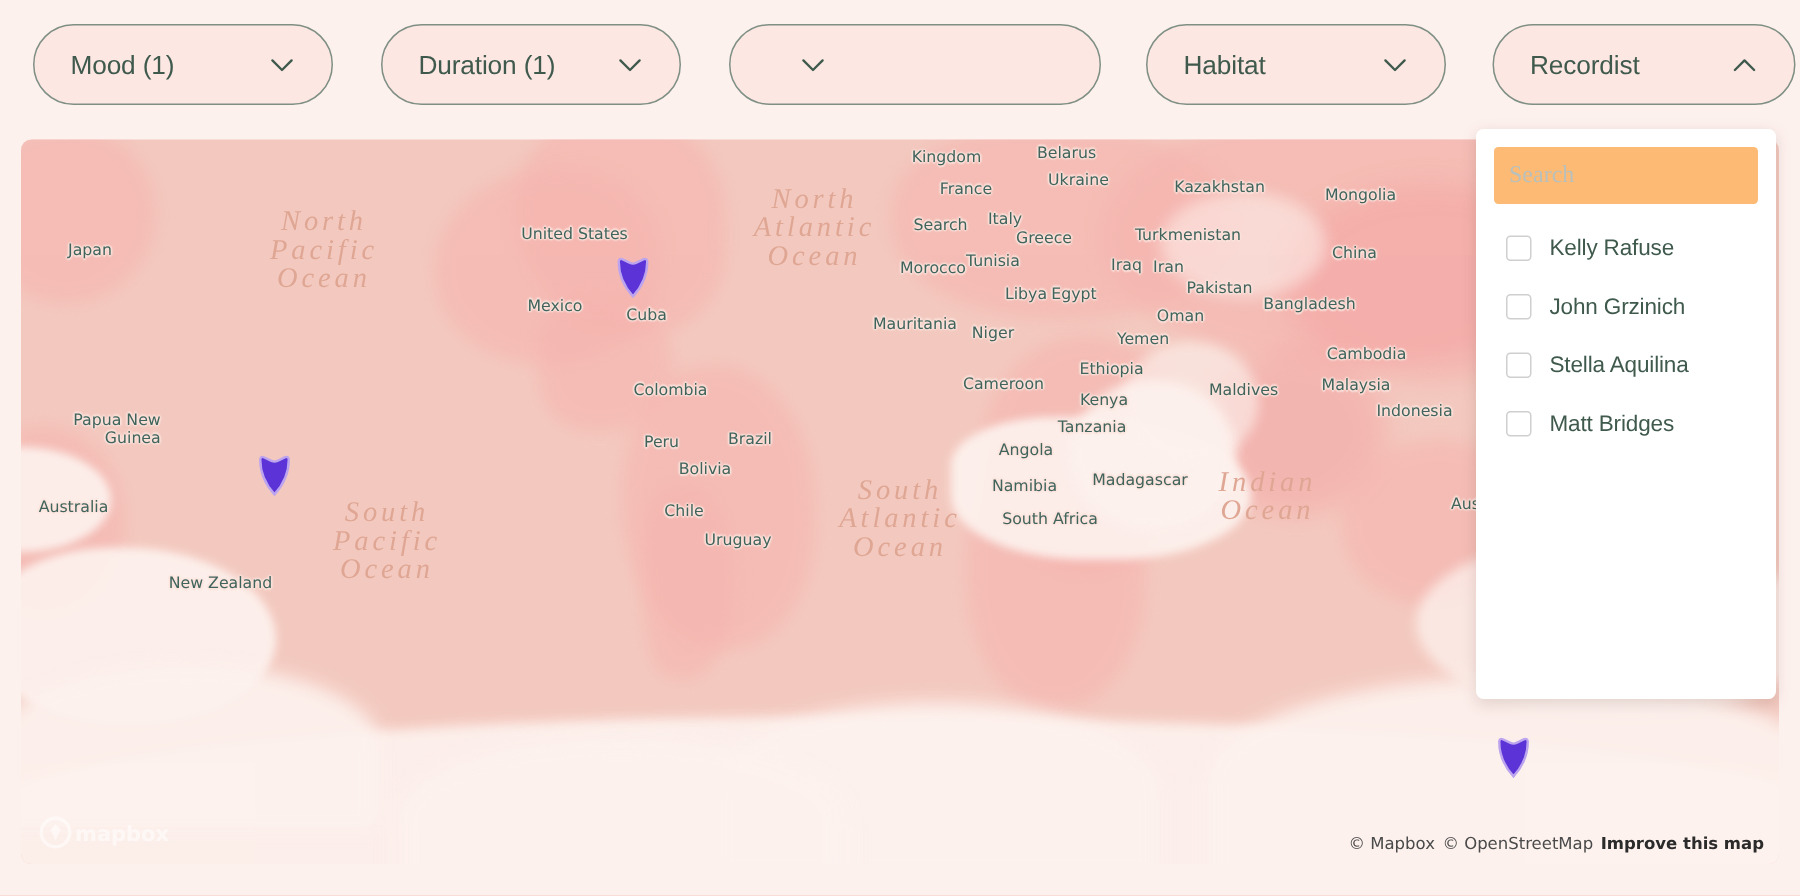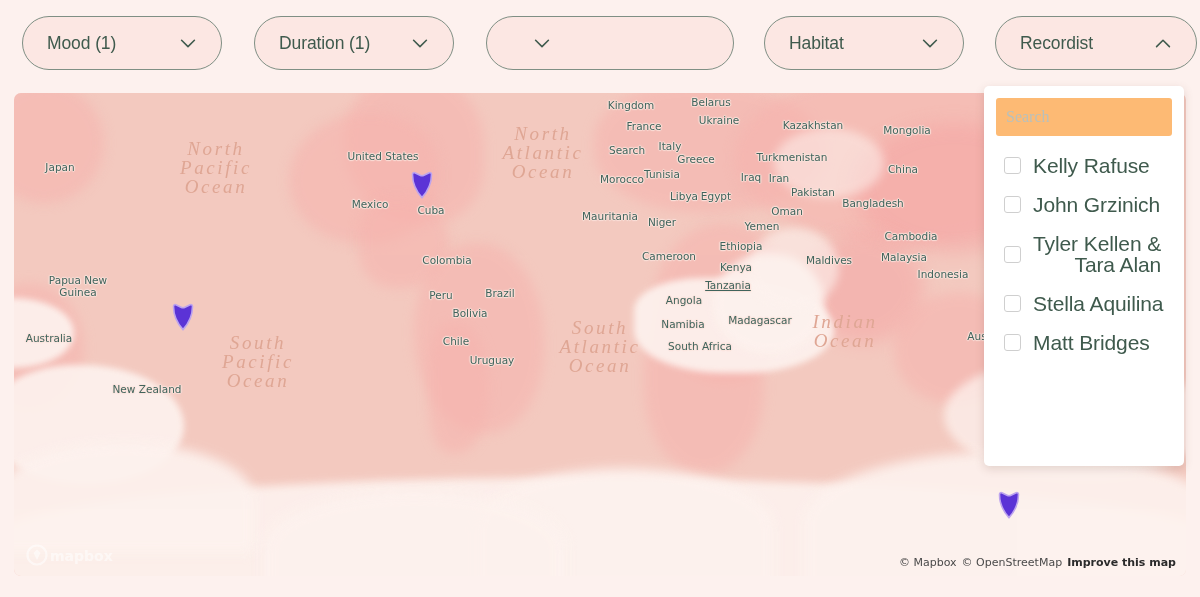--- a/index.html
+++ b/index.html
@@ -200,25 +200,24 @@
   }
   .dd-check {
     width: 17px;
     height: 17px;
     border: 1px solid #cfcfcf;
     border-radius: 3px;
     background: #fff;
     flex: none;
   }
   .dd-label {
-    font-size: 21px;
+    font-size: 15px;
     color: #3f5a4d;
     line-height: 21px;
     letter-spacing: -0.1px;
-    text-align: right;
   }
 </style>
 </head>
 <body>
 
 <div class="filter-bar">
 
   <div class="filter-btn" id="btn-mood">
     <span class="lbl">Mood (1)</span>
     <span class="chev">
@@ -307,21 +306,21 @@
 Atlantic
 Ocean</div>
         <div class="ocean-label" style="left: 586px; top: 253px;">South
 Atlantic
 Ocean</div>
         <div class="ocean-label" style="left: 831px; top: 238px;">Indian
 Ocean</div>
       </div>
     <div id="country-labels">
         <div class="map-label" style="left: 46px; top: 74px;">Japan</div>
-        <div class="map-label two-line" style="left: 64px; top: 193px;">Papua New
+        <div class="map-label two-line" style="left: 64px; top: 193px; text-align: right;">Papua New
 Guinea</div>
         <div class="map-label" style="left: 35px; top: 245px;">Australia</div>
         <div class="map-label" style="left: 133px; top: 296px;">New Zealand</div>
         <div class="map-label" style="left: 369px; top: 63px;">United States</div>
         <div class="map-label" style="left: 356px; top: 111px;">Mexico</div>
         <div class="map-label" style="left: 417px; top: 117px;">Cuba</div>
         <div class="map-label" style="left: 433px; top: 167px;">Colombia</div>
         <div class="map-label" style="left: 427px; top: 202px;">Peru</div>
         <div class="map-label" style="left: 486px; top: 200px;">Brazil</div>
         <div class="map-label" style="left: 456px; top: 220px;">Bolivia</div>
@@ -346,21 +345,21 @@
         <div class="map-label" style="left: 778px; top: 64px;">Turkmenistan</div>
         <div class="map-label" style="left: 737px; top: 84px;">Iraq</div>
         <div class="map-label" style="left: 765px; top: 85px;">Iran</div>
         <div class="map-label" style="left: 799px; top: 99px;">Pakistan</div>
         <div class="map-label" style="left: 889px; top: 76px;">China</div>
         <div class="map-label" style="left: 859px; top: 110px;">Bangladesh</div>
         <div class="map-label" style="left: 773px; top: 118px;">Oman</div>
         <div class="map-label" style="left: 748px; top: 133px;">Yemen</div>
         <div class="map-label" style="left: 727px; top: 153px;">Ethiopia</div>
         <div class="map-label" style="left: 722px; top: 174px;">Kenya</div>
-        <div class="map-label" style="left: 714px; top: 192px; text-decoration: underline;">Tanzania</div>
+        <div class="map-label" style="left: 714px; top: 192px;">Tanzania</div>
         <div class="map-label" style="left: 670px; top: 207px;">Angola</div>
         <div class="map-label" style="left: 669px; top: 231px;">Namibia</div>
         <div class="map-label" style="left: 686px; top: 253px;">South Africa</div>
         <div class="map-label" style="left: 746px; top: 227px;">Madagascar</div>
         <div class="map-label" style="left: 815px; top: 167px;">Maldives</div>
         <div class="map-label" style="left: 897px; top: 143px;">Cambodia</div>
         <div class="map-label" style="left: 890px; top: 164px;">Malaysia</div>
         <div class="map-label" style="left: 929px; top: 181px;">Indonesia</div>
         <div class="map-label" style="left: 963px; top: 243px;">Aus</div>
       </div>
@@ -405,25 +404,20 @@
       <div class="dd-item">
         <span class="dd-check"></span>
         <span class="dd-label">Kelly Rafuse</span>
       </div>
       <div class="dd-item">
         <span class="dd-check"></span>
         <span class="dd-label">John Grzinich</span>
       </div>
       <div class="dd-item">
         <span class="dd-check"></span>
-        <span class="dd-label" style="white-space: pre-line;">Tyler Kellen &amp;
-Tara Alan</span>
-      </div>
-      <div class="dd-item">
-        <span class="dd-check"></span>
         <span class="dd-label">Stella Aquilina</span>
       </div>
       <div class="dd-item">
         <span class="dd-check"></span>
         <span class="dd-label">Matt Bridges</span>
       </div>
     </div>
 </div>
 
 </body></html>

